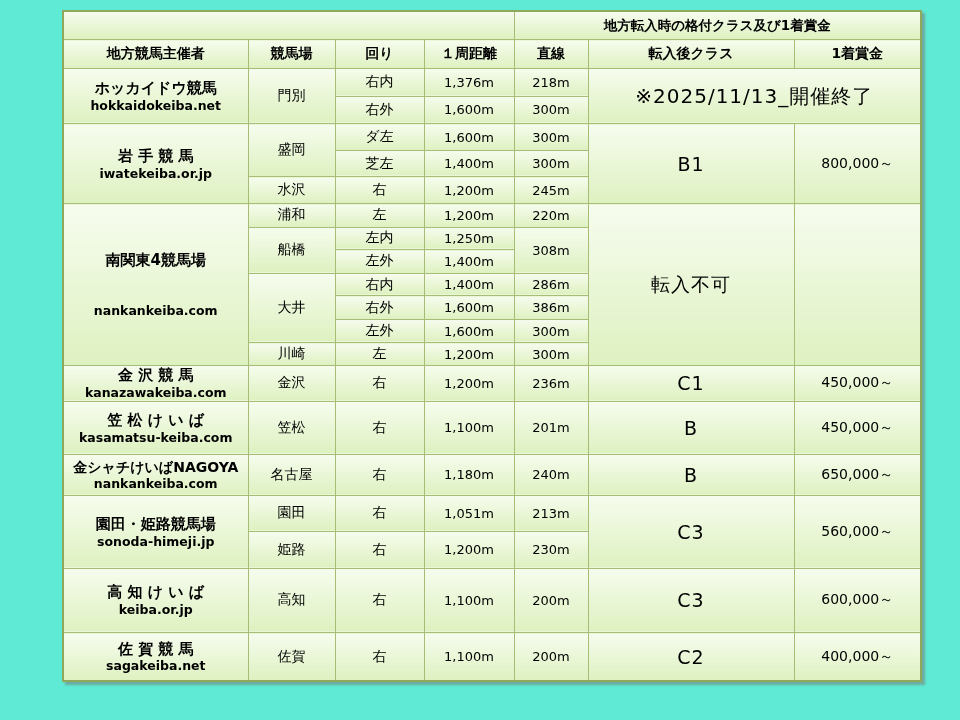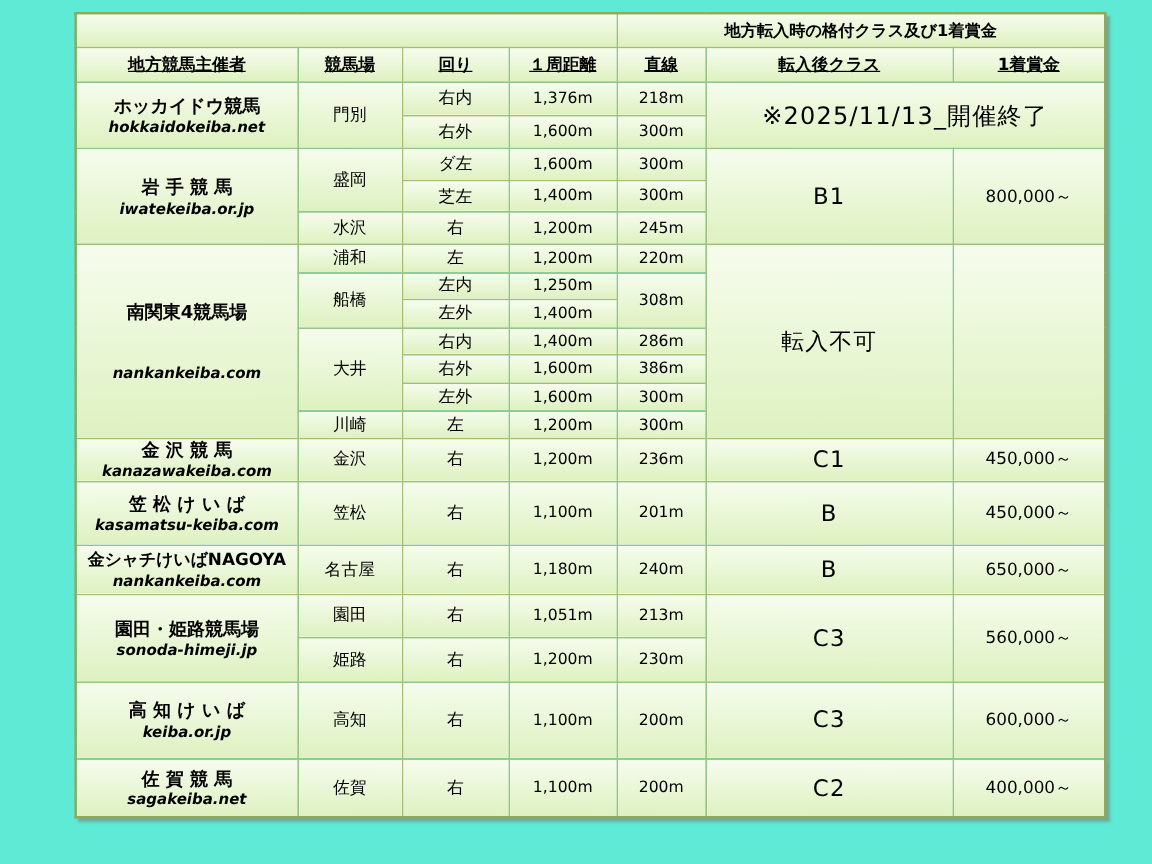--- a/index.html
+++ b/index.html
@@ -12,24 +12,24 @@
     border-collapse:collapse;table-layout:fixed;
     border:2px solid #8fa95c;
     box-shadow:3px 3px 2px rgba(120,120,120,0.55);
   }
   table.keiba td{
     border:1px solid #a7bc74;
     background:linear-gradient(to bottom,#f6fcee 0%,#def1c0 100%);
     text-align:center;vertical-align:middle;
     padding:0;overflow:hidden;
   }
-  td.colhead{font-weight:bold;font-size:14px;text-decoration:underline;}
+  td.colhead{font-weight:bold;font-size:14px;}
   td.tophead{font-weight:bold;font-size:13.5px;}
   .jp-name{font-size:15px;font-weight:bold;line-height:1.25;white-space:nowrap;}
-  .url{font-size:12.5px;font-weight:bold;line-height:1.2;white-space:nowrap;font-style:italic;}
+  .url{font-size:12.5px;font-weight:bold;line-height:1.2;white-space:nowrap;}
   td.track{font-size:14px;}
   td.turn{font-size:14px;}
   td.num{font-size:13px;}
   td.cls{font-size:19px;letter-spacing:1px;}
   td.prize{font-size:14px;}
   td.note{font-size:20px;letter-spacing:1px;}
   .footnote{
     position:absolute;left:0;top:692px;width:960px;
     text-align:center;color:#c00000;font-weight:bold;font-size:14.5px;
     white-space:nowrap;

